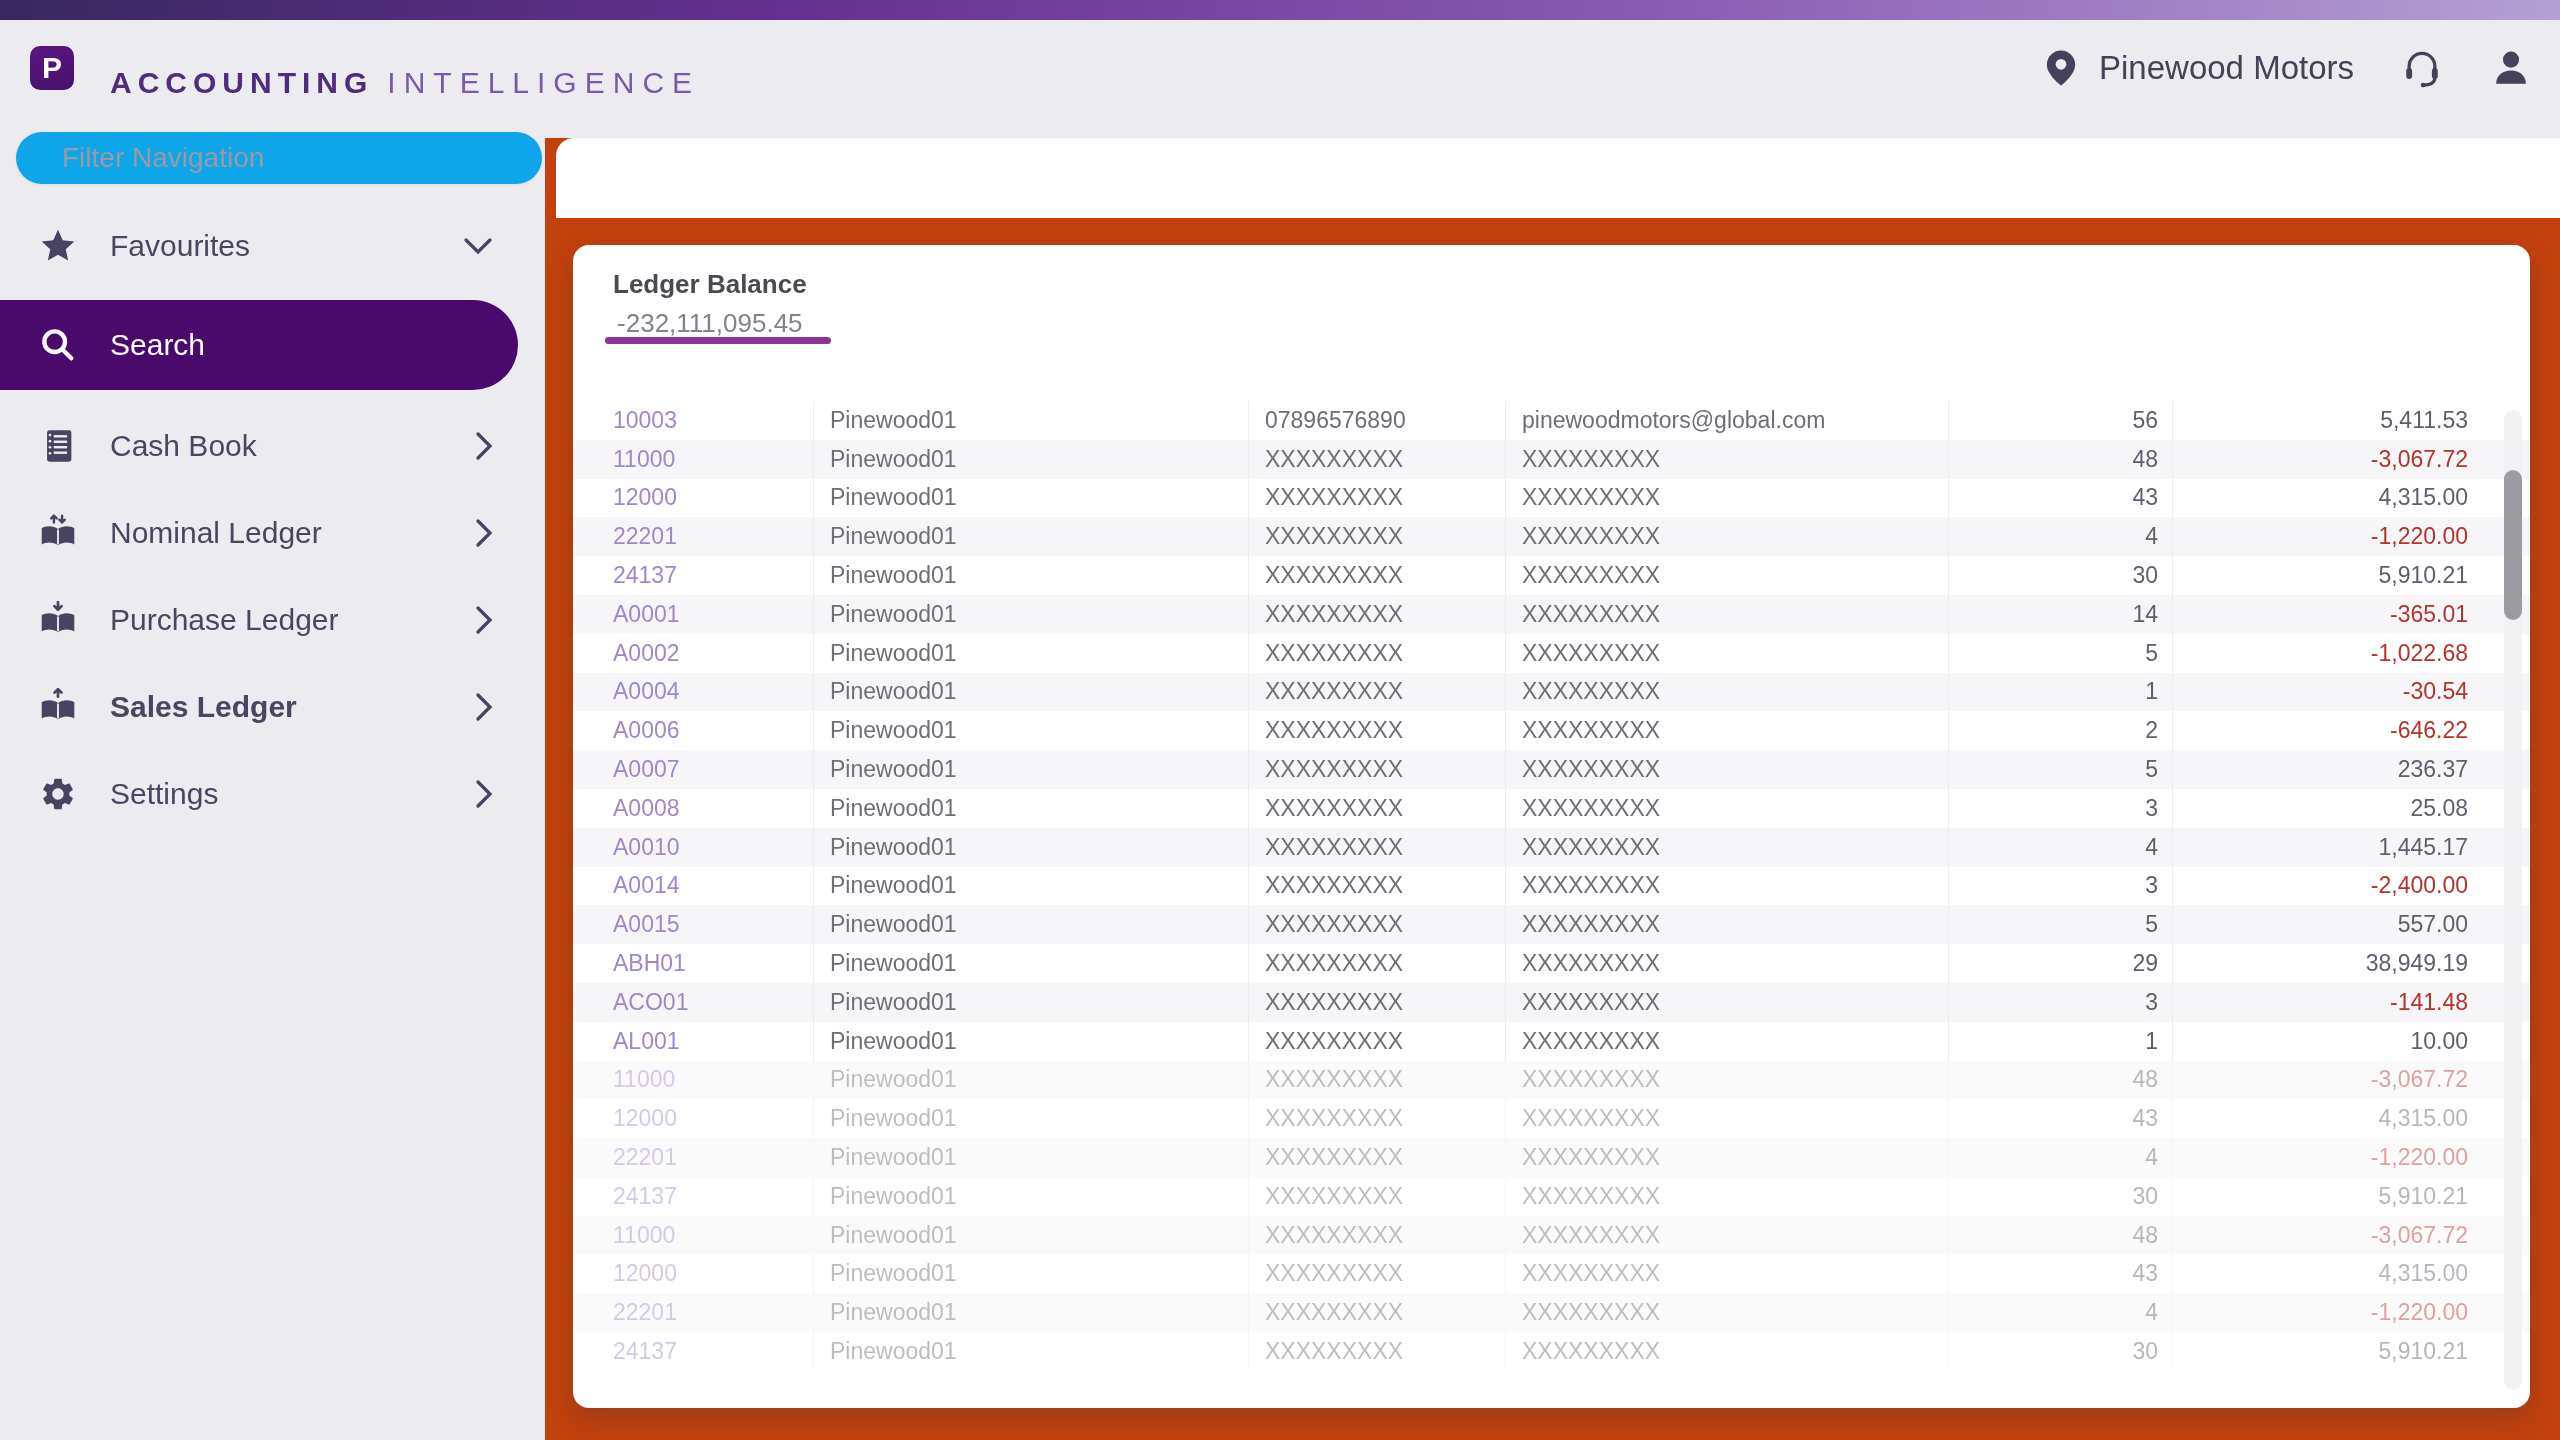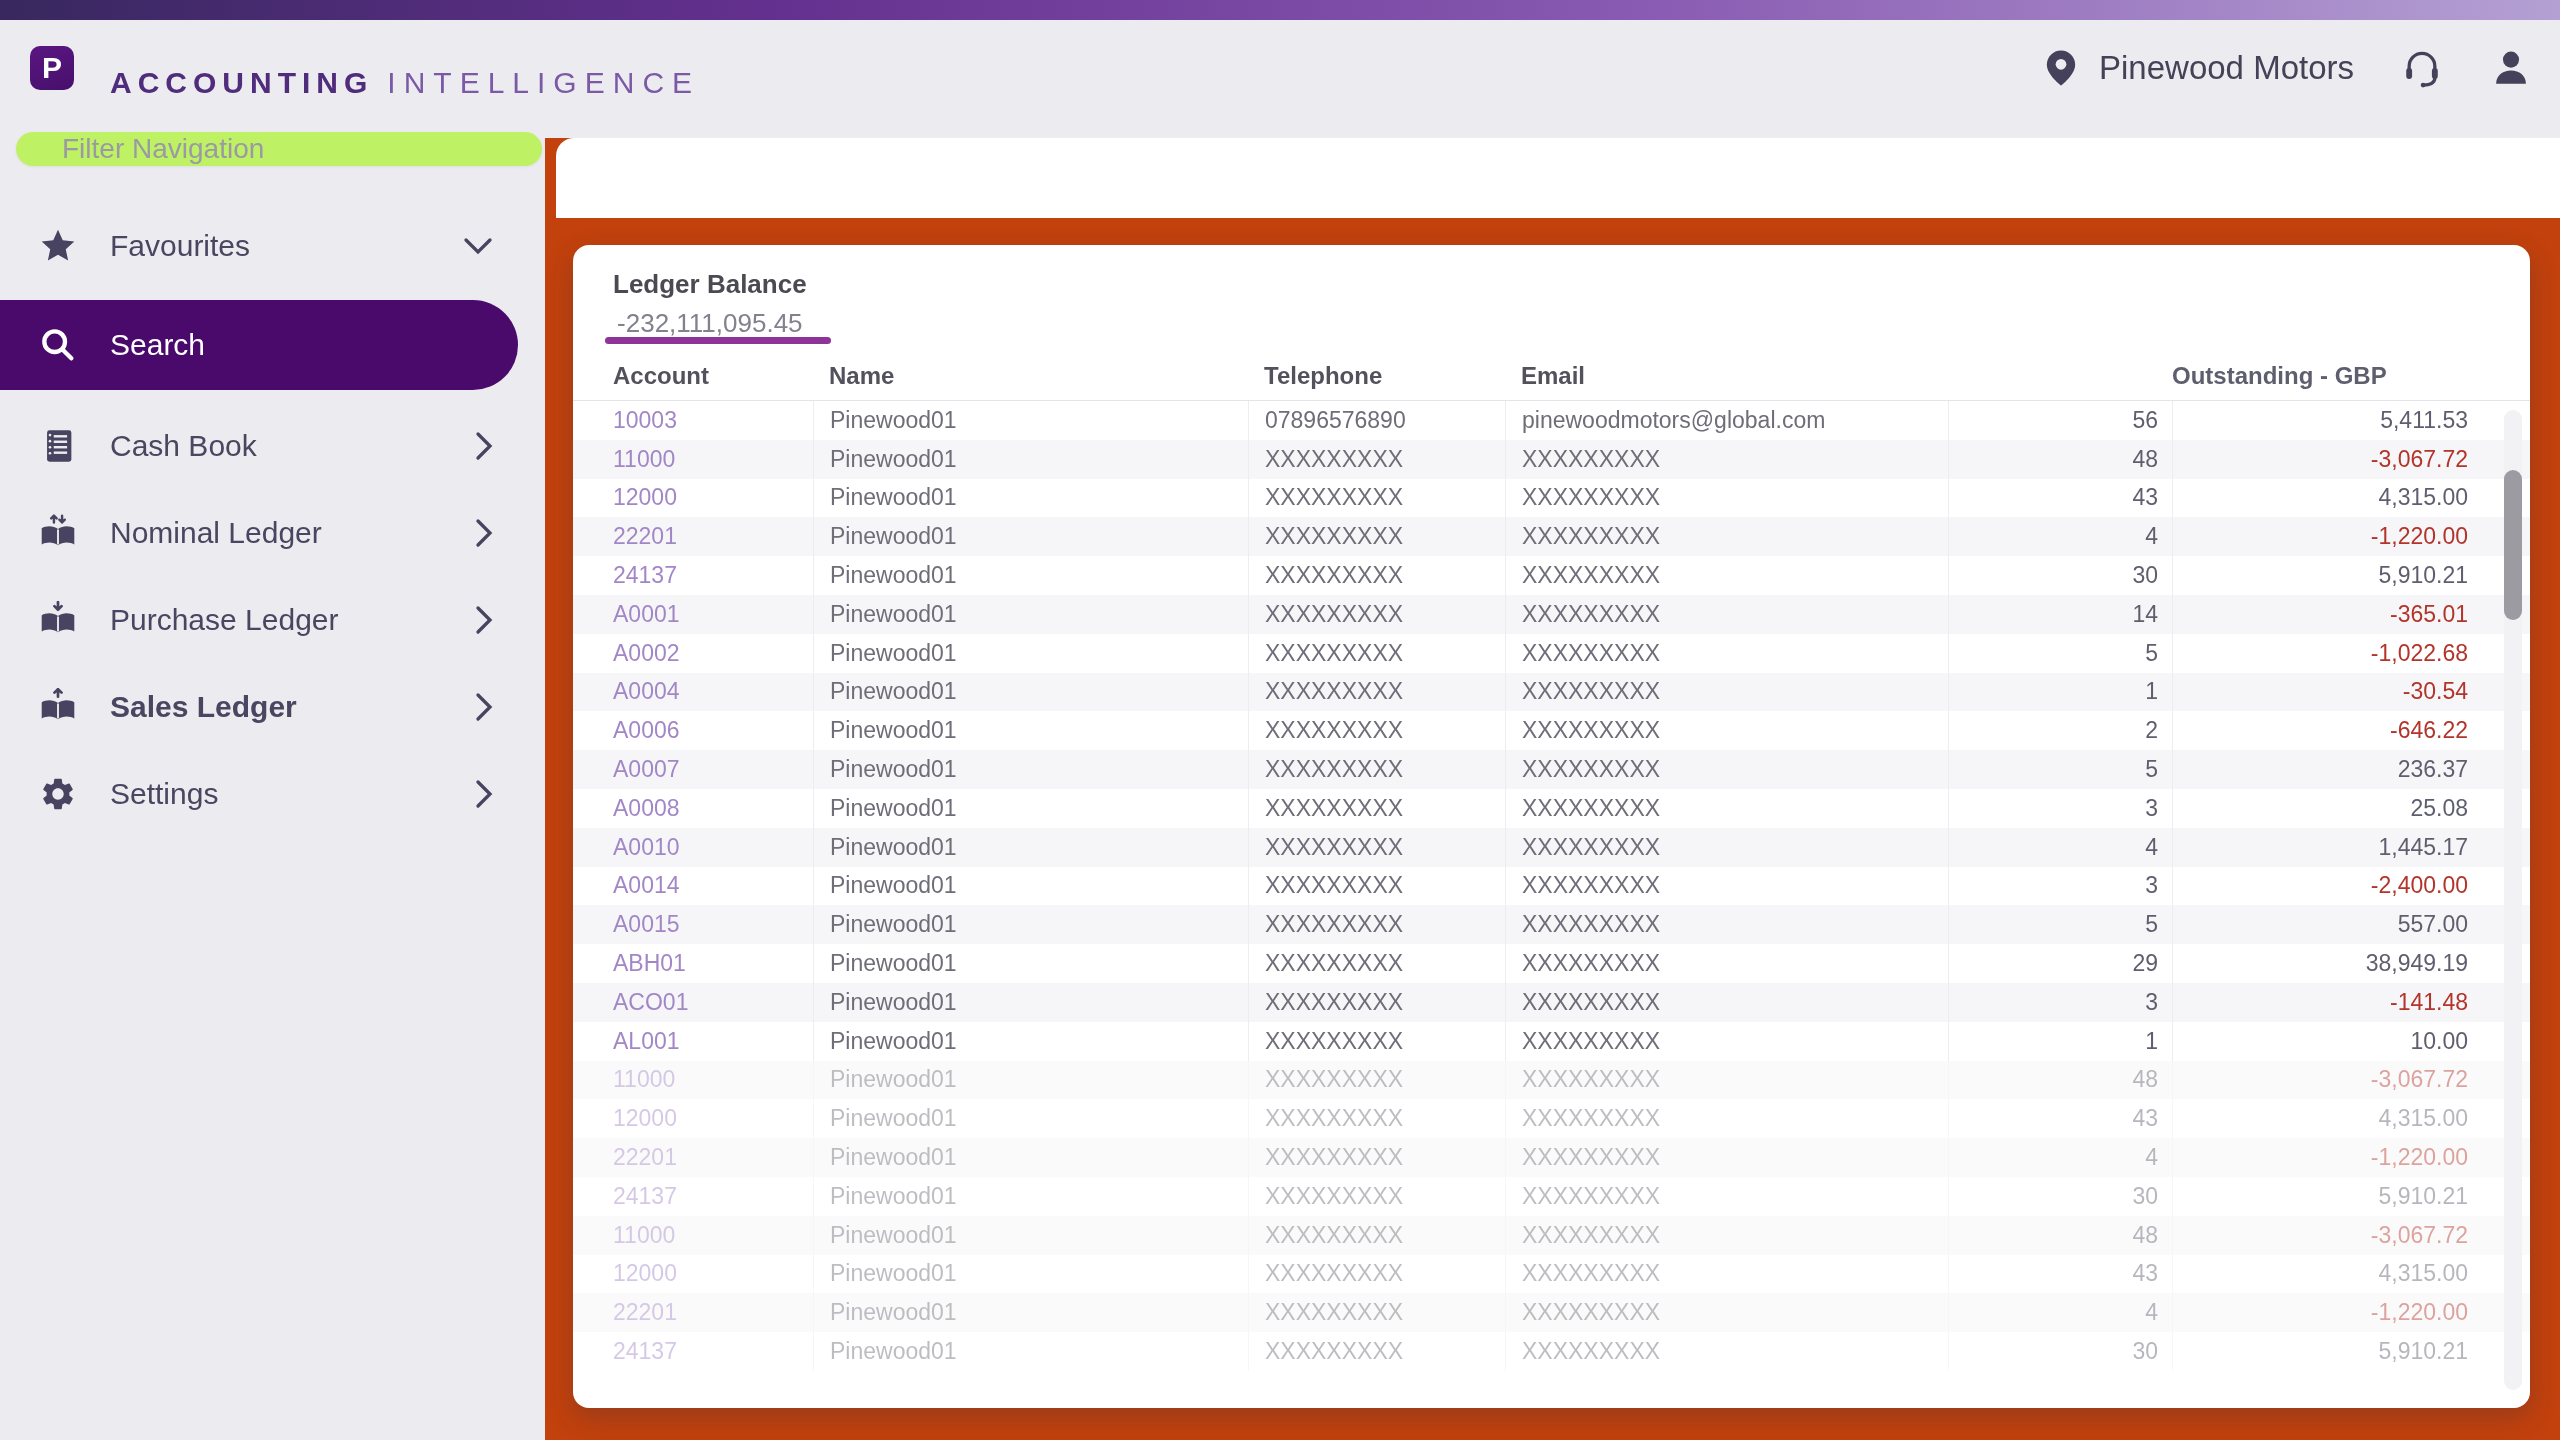--- a/index.html
+++ b/index.html
@@ -18,22 +18,22 @@
   .brand{position:absolute;left:110px;top:0;height:96px;display:flex;align-items:center;gap:14px;margin-top:15px;}
   .brand-main{font-size:30px;font-weight:bold;letter-spacing:6px;color:var(--brand-dark);}
   .brand-sub{font-size:30px;font-weight:400;letter-spacing:8px;color:var(--brand-light);}
   .header-right{position:absolute;right:28px;top:0;height:96px;display:flex;align-items:center;gap:46px;}
   .company{display:flex;align-items:center;gap:18px;}
   .company-name{font-size:33px;color:#454156;}
   .hicon{display:flex;align-items:center;justify-content:center;}
 
   
   .sidebar{position:absolute;left:0;top:138px;width:545px;height:1302px;background:#ecebef;}
-  .filter-input{position:absolute;left:16px;top:-6px;width:456px;height:34px;border:none;outline:none;
-    border-radius:28px;background:#bef264;padding:0 24px 0 46px;font-size:28px;color:#4a4661;
+  .filter-input{position:absolute;left:16px;top:-6px;width:456px;height:52px;border:none;outline:none;
+    border-radius:28px;background:#0ea5e9;padding:0 24px 0 46px;font-size:28px;color:#4a4661;
     font-family:"Liberation Sans",sans-serif;box-shadow:0 1px 3px rgba(0,0,0,.06);}
   .filter-input::placeholder{color:#9b9aa3;}
   .nav-item{position:absolute;left:0;width:545px;height:70px;display:flex;align-items:center;cursor:pointer;}
   .nav-icon{position:absolute;left:36px;width:44px;display:flex;justify-content:center;}
   .nav-label{position:absolute;left:110px;font-size:30px;color:#4a4661;}
   .nav-chev{position:absolute;right:52px;display:flex;}
   .nav-search{position:absolute;left:0;top:162px;width:518px;height:90px;background:var(--accent);
     border-radius:0 45px 45px 0;display:flex;align-items:center;cursor:pointer;}
   .nav-search .nav-label{color:#ffffff;}
 
@@ -228,28 +228,20 @@
   <div class="main">
     <div class="sheet"></div>
 
     <div class="card">
       <div class="tab">
         <div class="tab-label">Ledger Balance</div>
         <div class="tab-value">-232,111,095.45</div>
       </div>
       <div class="tab-underline"></div>
 
-      <div class="thead">
-        <div class="th pad-a">Account</div>
-        <div class="th pad">Name</div>
-        <div class="th pad">Telephone</div>
-        <div class="th pad">Email</div>
-        <div class="th c-count"></div>
-        <div class="th c-out">Outstanding - GBP</div>
-      </div>
 
       <div class="tbody">
   <div class="trow">
     <div class="td pad-a">
               <span class="acct">10003</span>
             </div>
     <div class="td pad">Pinewood01</div>
     <div class="td pad">07896576890</div>
     <div class="td pad">pinewoodmotors@global.com</div>
     <div class="td c-count">56</div>

